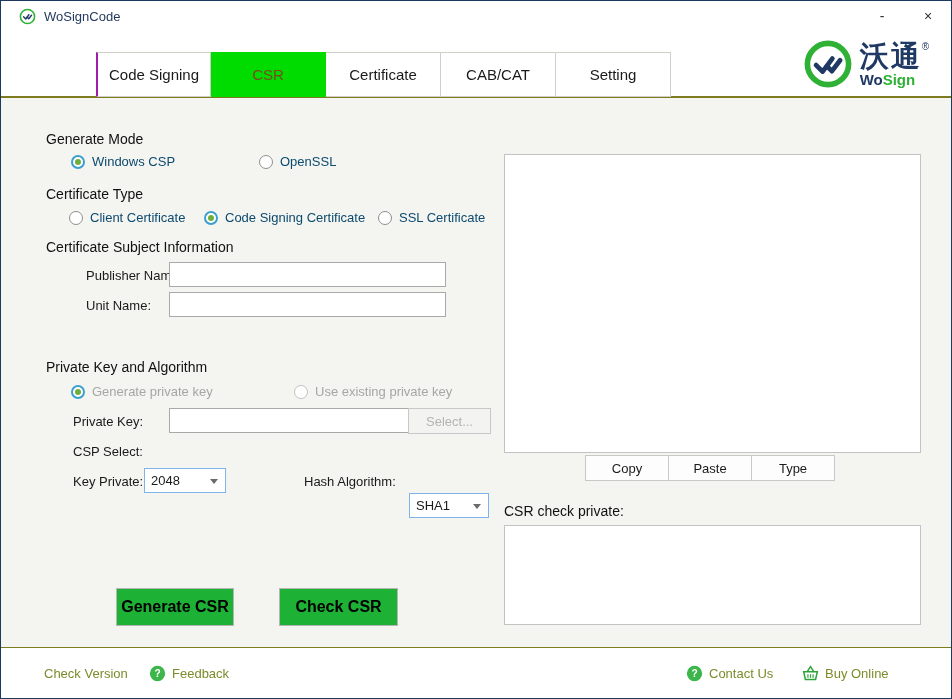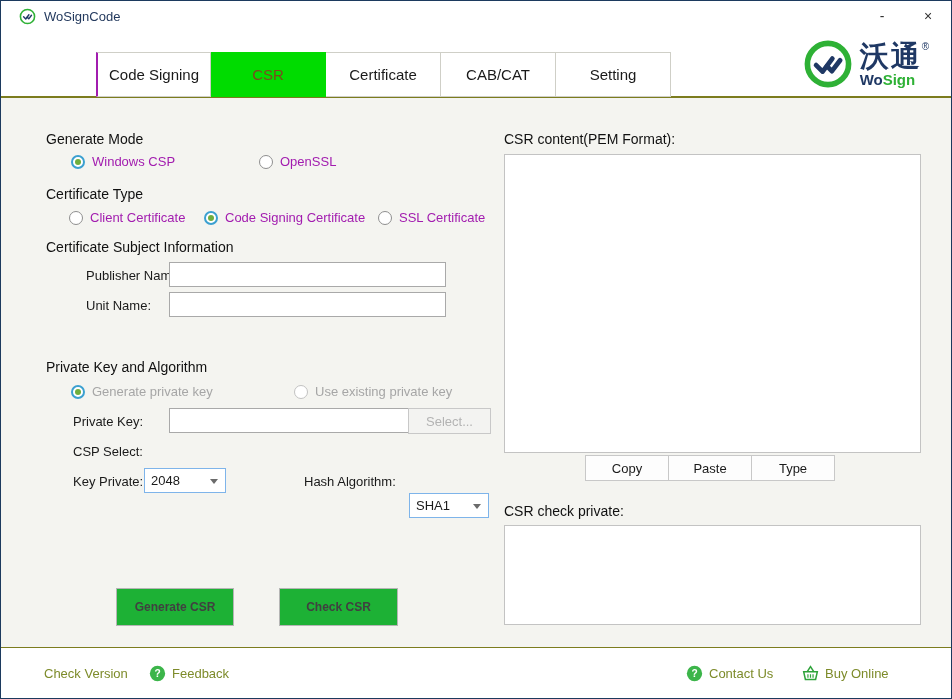--- a/index.html
+++ b/index.html
@@ -62,43 +62,43 @@
   .radio {
     width:14px; height:14px; border-radius:50%;
     background:#ffffff; border:1px solid #8f8f8f; display:inline-block; position:relative;
   }
   .radio.selected { border:2px solid #3ba0d0; }
   .radio.selected::after {
     content:""; position:absolute; left:2px; top:2px; width:6px; height:6px;
     border-radius:50%; background:#6fae3d;
   }
   .radio.disabled { border-color:#c2c2c2; }
-  .radio-label { font-size:13px; margin-left:7px; color:#a21caf; }
+  .radio-label { font-size:13px; margin-left:7px; color:#0c4a6e; }
   .radio-label.dim, .dim { color:#a6a6a6; }
   .field-label { font-size:13px; color:#1a1a1a; }
   .txt-input {
     border:1px solid #a9a9a9; background:#ffffff; height:25px;
     font-family:"Liberation Sans", sans-serif; font-size:13px; padding:0 5px; outline:none;
   }
   .dropdown {
     border:1px solid #7eb4ea; background:#ffffff; height:25px;
     display:flex; align-items:center; font-size:13px; padding:0 6px; position:relative;
   }
   .dd-arrow {
     position:absolute; right:7px; top:10px; width:0; height:0;
     border-left:4px solid transparent; border-right:4px solid transparent;
     border-top:5px solid #6b6b6b;
   }
   .btn-gray {
     border:1px solid #c8c8c8; background:#f3f3f1; color:#b3b3b3;
     font-size:13px; display:flex; align-items:center; justify-content:center;
   }
   .btn-green {
-    background:#1db135; border:1px solid #b5b5b5; color:#404040;
-    font-size:12px; font-weight:bold; display:flex; align-items:center; justify-content:center;
+    background:#1db135; border:1px solid #b5b5b5; color:#000000;
+    font-size:16px; font-weight:bold; display:flex; align-items:center; justify-content:center;
     cursor:pointer;
     text-align:right;
   }
   .textarea {
     border:1px solid #c3c3c3; background:#ffffff; width:417px;
     font-family:"Liberation Sans", sans-serif; font-size:13px; resize:none; outline:none; padding:4px;
   }
   .btn-white {
     width:84px; height:26px; background:#fdfdfd; border:1px solid #c8c8c8;
     font-size:13px; color:#1a1a1a; display:flex; align-items:center; justify-content:center;
@@ -221,21 +221,20 @@
     </div>
     <div class="abs field-label" style="left:303px; top:376px;">Hash Algorithm:</div>
     <div class="abs dropdown" style="left:408px; top:370px; width:80px;">
       <span>SHA1</span>
       <span class="dd-arrow"></span>
     </div>
 
     <div class="abs btn-green" style="left:115px; top:490px; width:118px; height:38px;">Generate CSR</div>
     <div class="abs btn-green" style="left:278px; top:490px; width:119px; height:38px;">Check CSR</div>
 
-    <div class="abs section-title" style="left:503px; top:33px;">CSR content(PEM Format):</div>
     <textarea class="abs textarea" style="left: 503px; top: 56px; height: 299px;"></textarea>
 
     <div class="abs btn-row" style="left:585px; top:357px;">
       <div class="btn-white">Copy</div>
       <div class="btn-white">Paste</div>
       <div class="btn-white">Type</div>
     </div>
 
     <div class="abs section-title" style="left:503px; top:405px;">CSR check private:</div>
     <textarea class="abs textarea" style="left: 503px; top: 427px; height: 100px;"></textarea>

